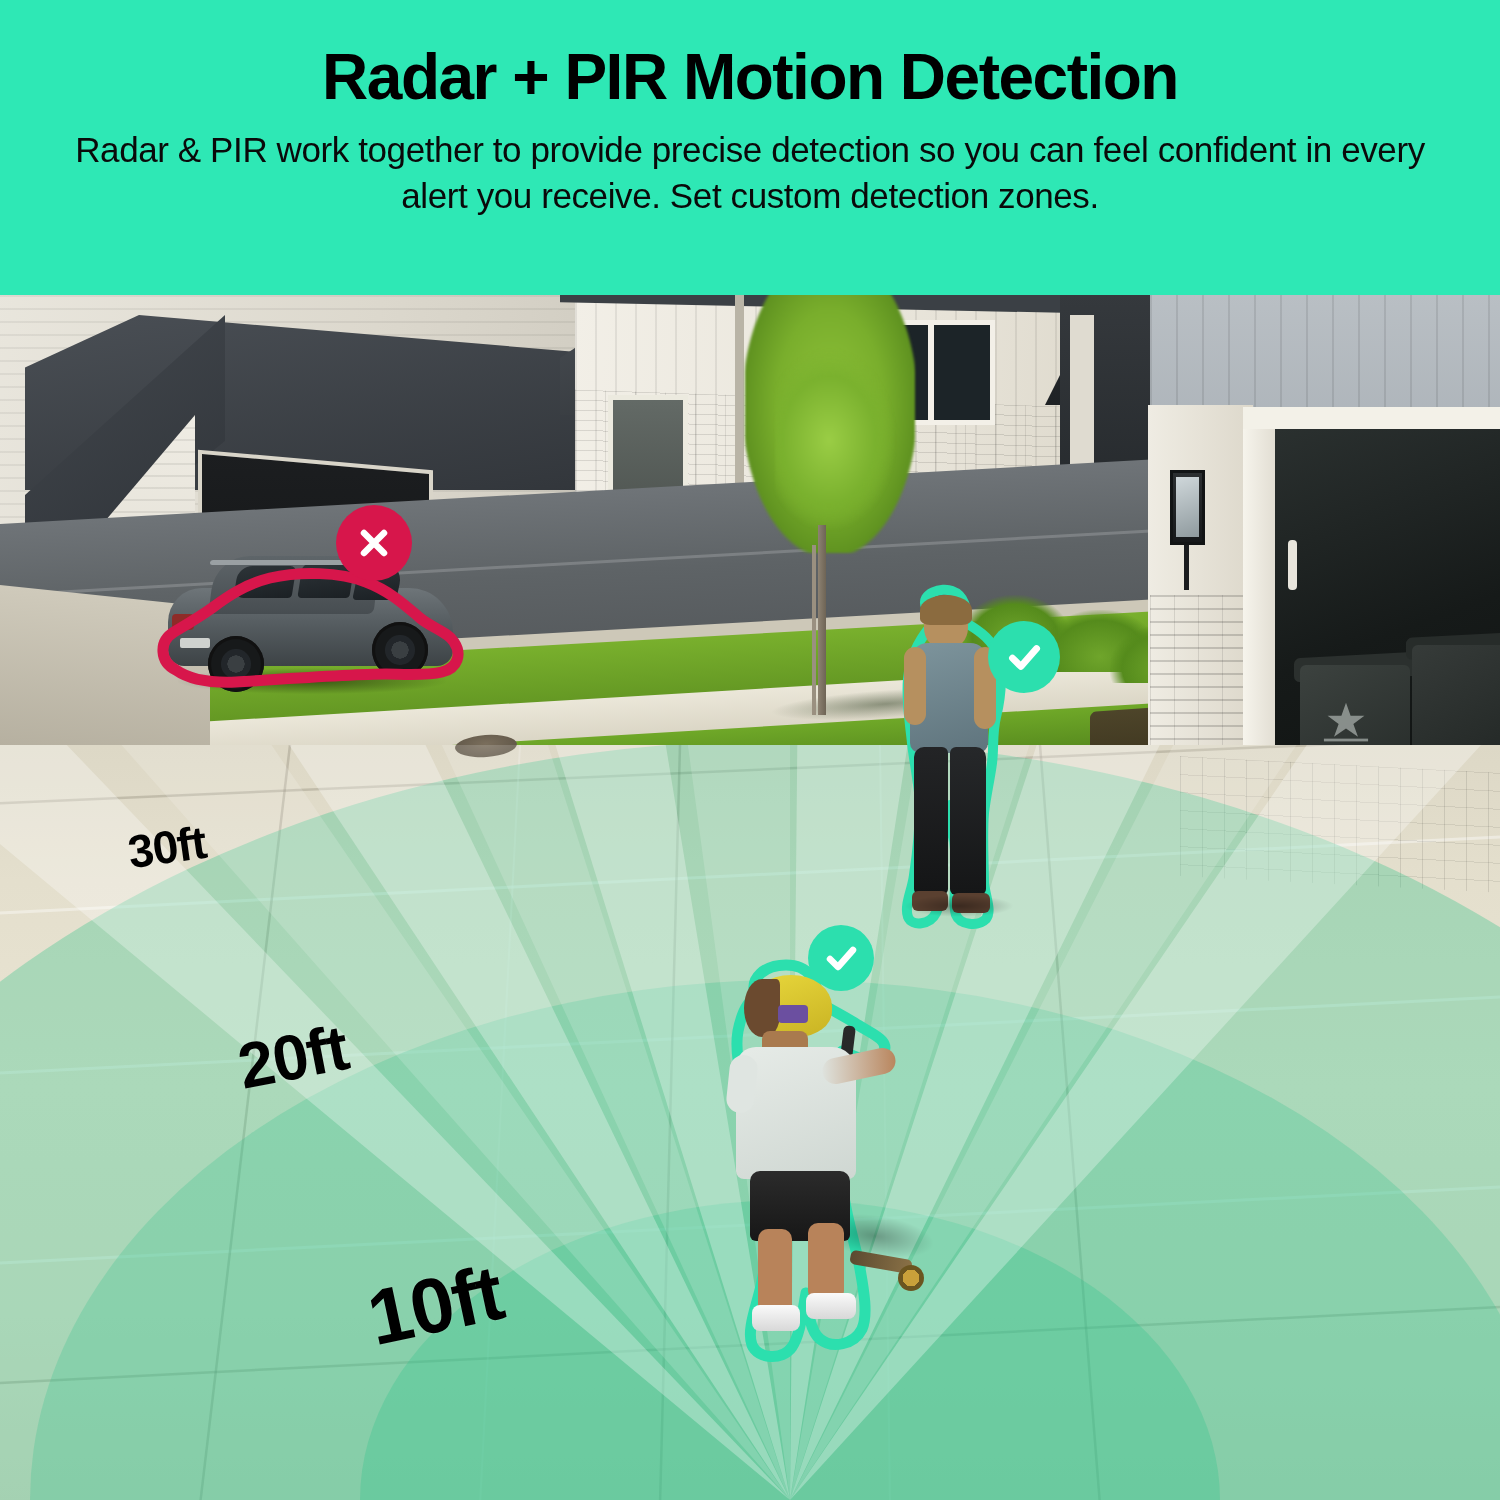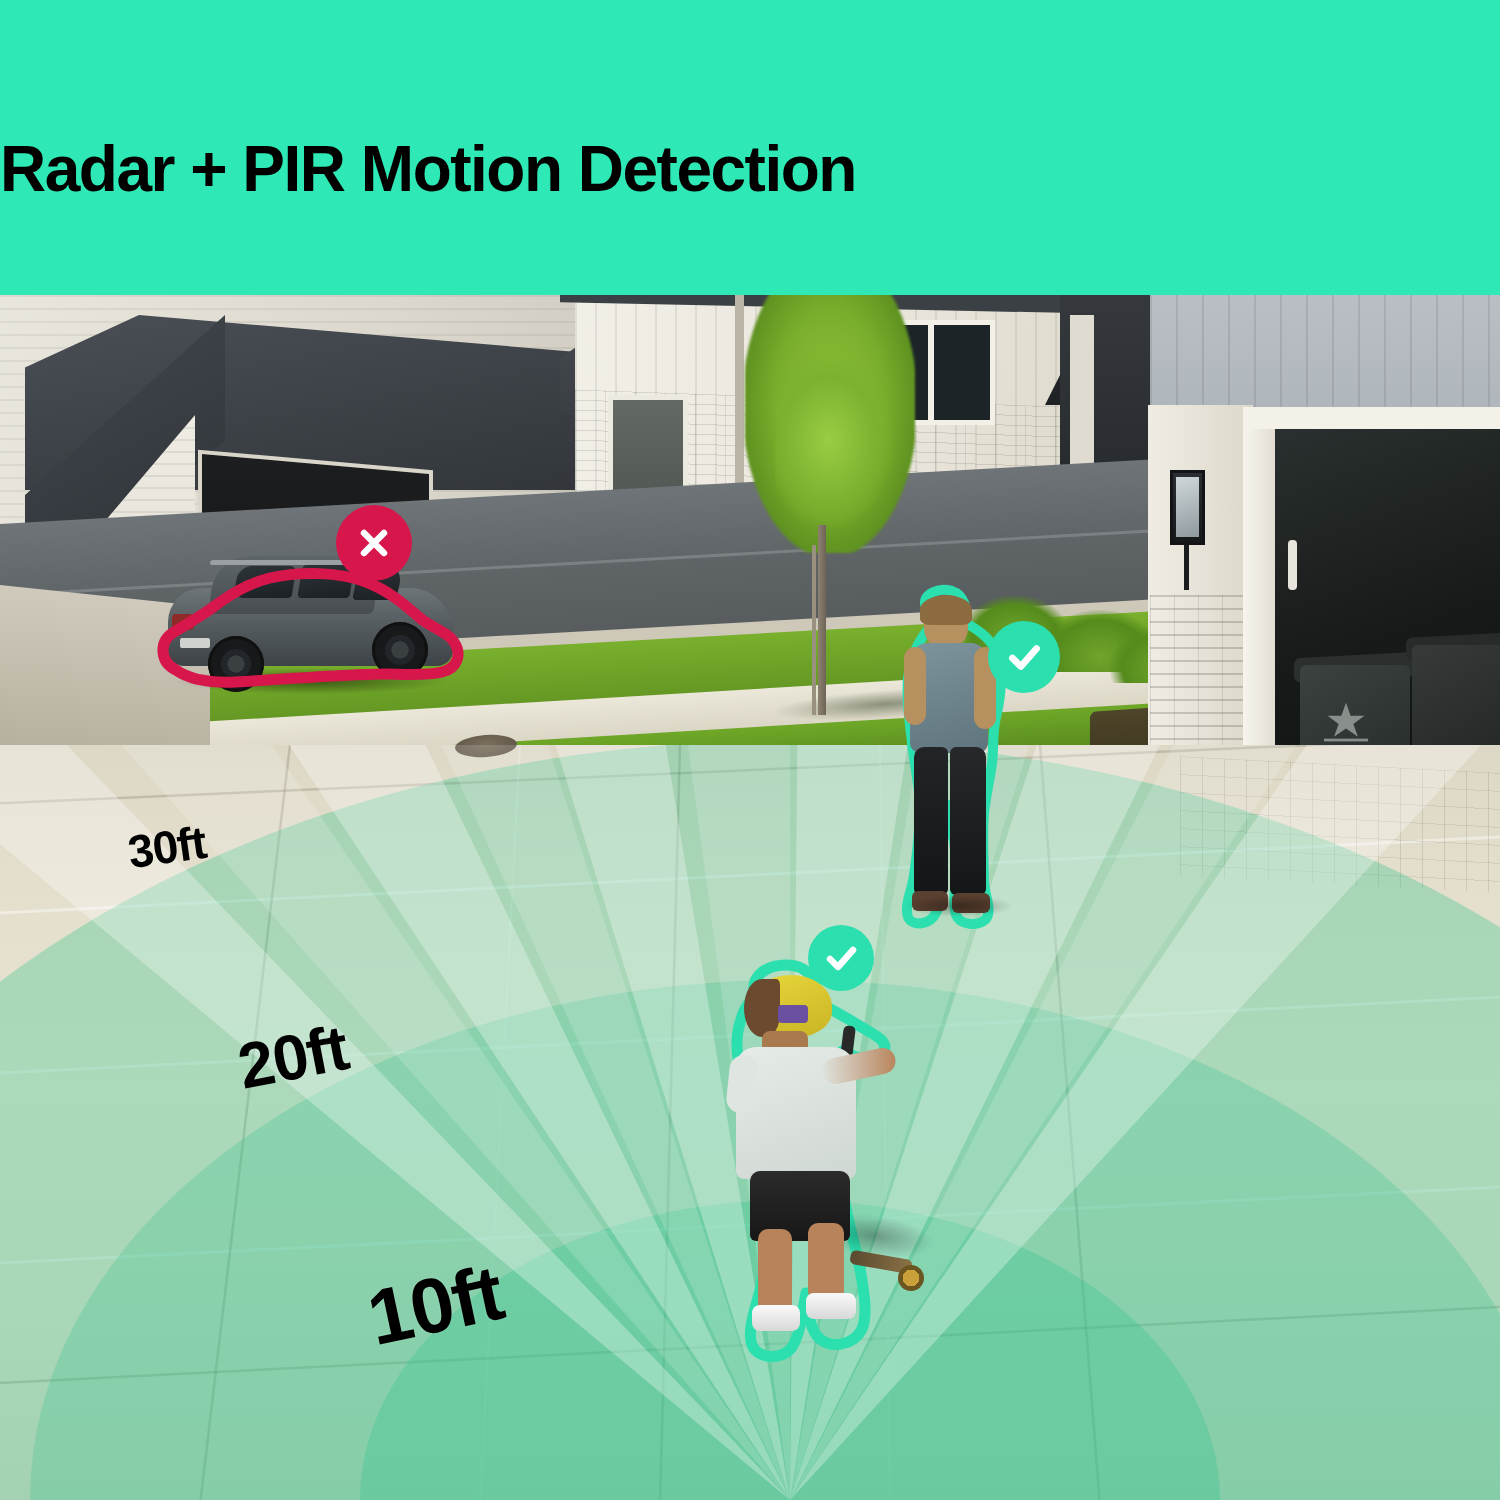--- a/index.html
+++ b/index.html
@@ -5,21 +5,21 @@
   * { margin:0; padding:0; box-sizing:border-box; }
   html,body { width:1500px; height:1500px; overflow:hidden; background:#fff;
               font-family:"Liberation Sans", sans-serif; }
 
   #page { position:relative; width:1500px; height:1500px; overflow:hidden; }
 
   
   #header {
     position:absolute; left:0; top:0; width:1500px; height:295px;
     background:#2EE8B5;
-    display:flex; align-items:center; justify-content:flex-start;
+    display:flex; flex-direction:column; align-items:center; justify-content:flex-start;
     padding-top:44px;
   }
   #title {
     font-size:64px; font-weight:bold; color:#000; letter-spacing:-1.5px;
     line-height:1.05; text-align:center; white-space:nowrap;
   }
   #subtitle {
     margin-top:16px; font-size:35px; color:#0a0a0a; line-height:1.32;
     text-align:center; max-width:1420px; letter-spacing:-0.4px;
   }
@@ -226,20 +226,21 @@
             font-family:"Liberation Sans", sans-serif; letter-spacing:-1px;
             text-shadow:0 0 2px rgba(255,255,255,.25); }
 </style>
 </head>
 <body>
 
 <div id="page">
 
   <div id="header">
     <div id="title">Radar + PIR Motion Detection</div>
+    <div id="subtitle">Radar &amp; PIR work together to provide precise detection so you can feel confident in every alert you receive. Set custom detection zones.</div>
   </div>
 
   <div id="scene">
 
     <div id="photo">
       <div class="l sky"></div>
 
       <div class="l grass-far"></div>
       <div class="l walk-far"></div>
       <div class="l grass-mid"></div>

